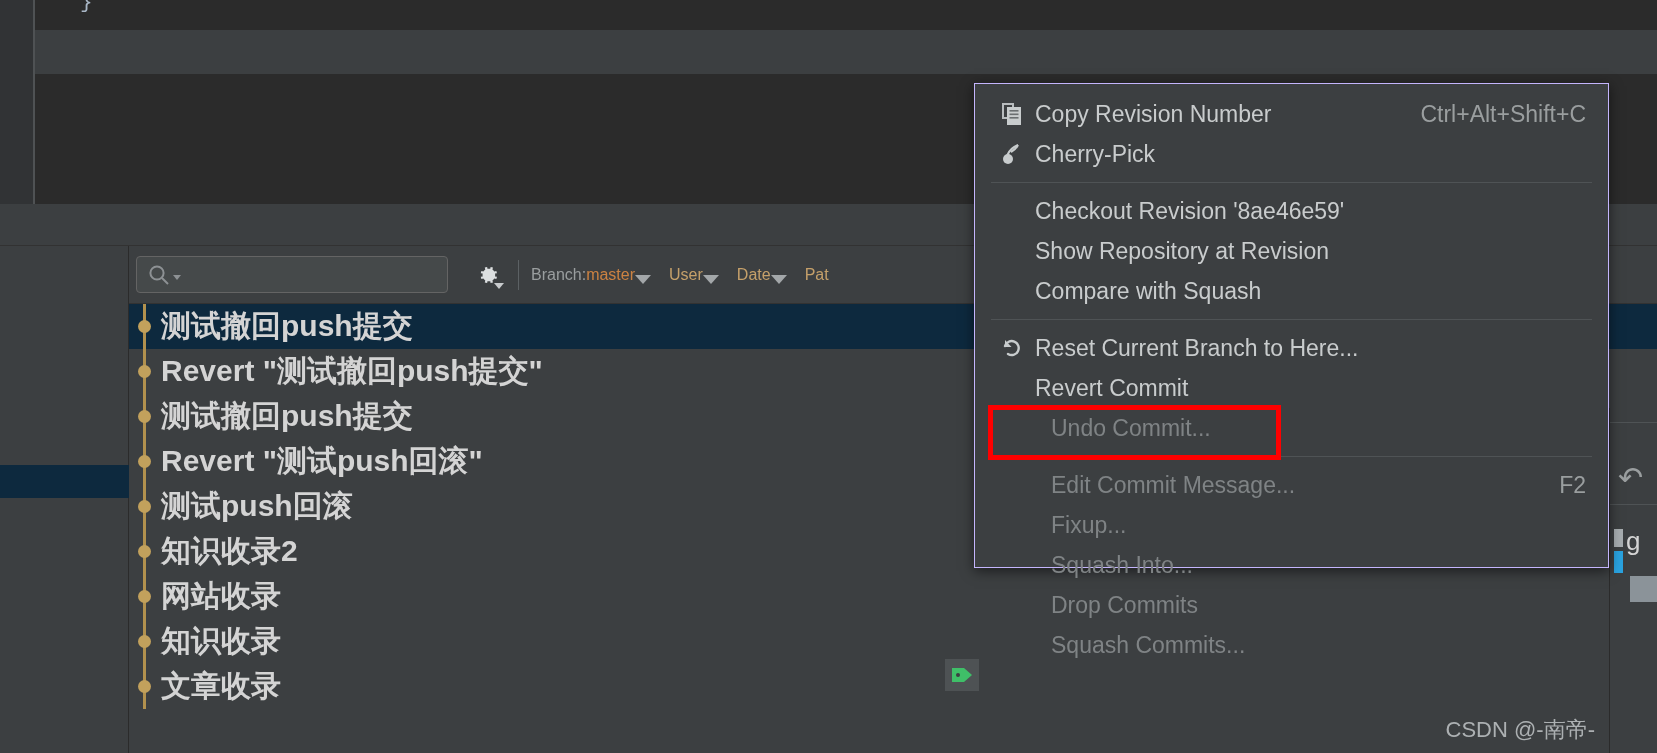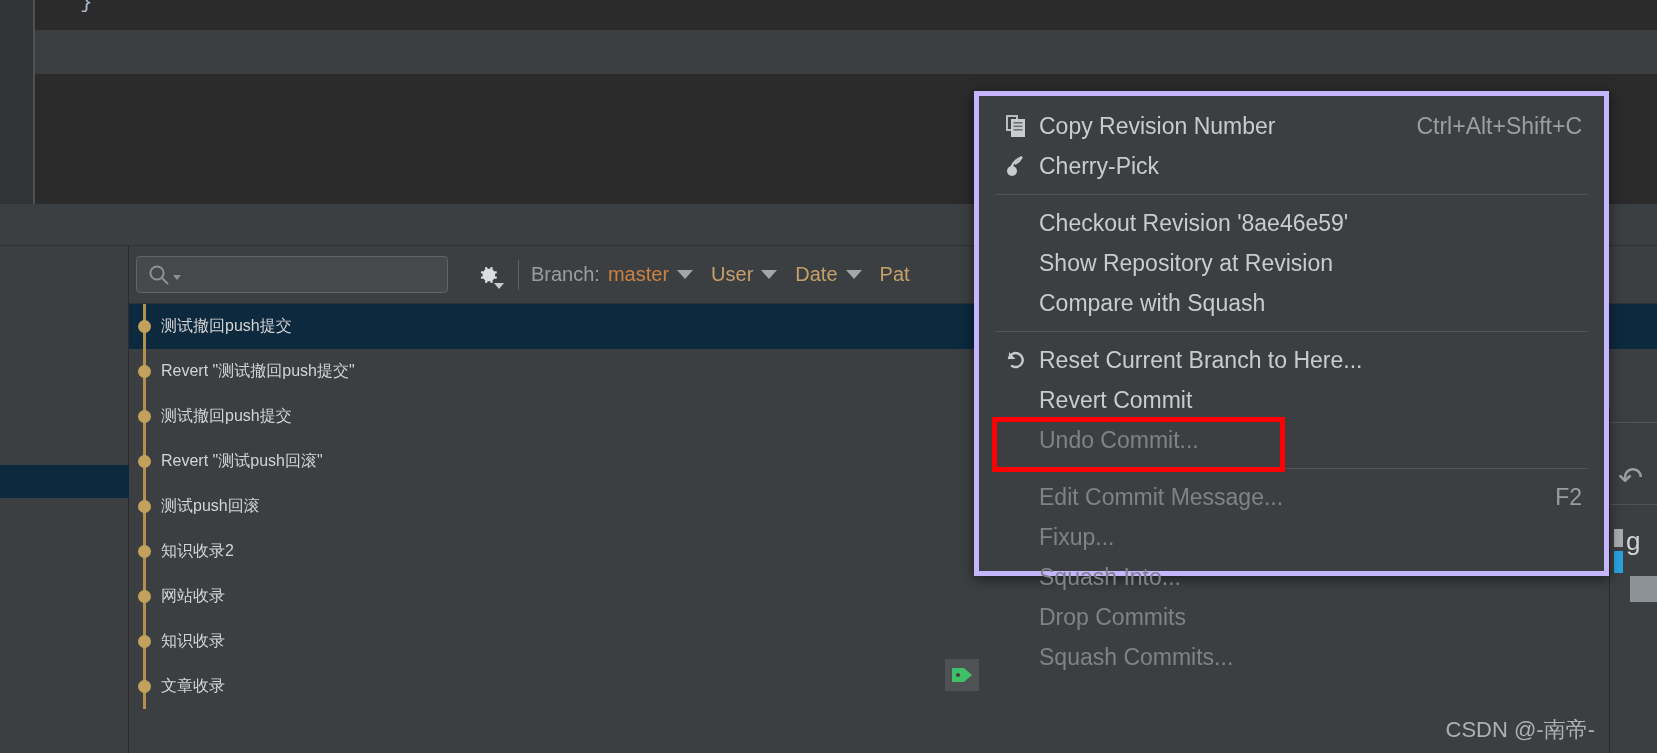--- a/index.html
+++ b/index.html
@@ -84,22 +84,22 @@
   .gear-tri {
     position: absolute; right: 2px; bottom: 3px;
     width: 0; height: 0;
     border-left: 5px solid transparent; border-right: 5px solid transparent;
     border-top: 6px solid #c8cbcd;
   }
   .tb-sep {
     width: 1px; height: 30px; background: #5c6164; margin-left: 12px; margin-right: 12px;
   }
   .filter {
-    display: flex; align-items: center; gap: 8px;
-    margin-right: 18px; font-size: 20px; white-space: nowrap;
+    display: flex; align-items: flex-end; 
+    margin-right: 18px; font-size: 16px; white-space: nowrap;
   }
   .filter-label { color: #9a9e9f; }
   .filter-value { color: #cc8242; }
   .filter-plain { color: #c5a06a; }
   .caret-down {
     width: 0; height: 0;
     border-left: 8px solid transparent; border-right: 8px solid transparent;
     border-top: 9px solid #a3a7a9;
   }
 
@@ -117,22 +117,23 @@
   }
   .graph-line {
     position: absolute; left: 14px; top: 0; width: 3px; height: 45px;
     background: #b2914e;
   }
   .graph-node {
     position: absolute; left: 9px; top: 16px; width: 13px; height: 13px;
     border-radius: 50%; background: #c2a15c;
   }
   .commit-subject {
-    color: #d4d4d4; font-size: 16px; white-space: nowrap;
+    color: #d4d4d4; font-size: 30px; white-space: nowrap;
     padding-left: 2px;
+    font-weight: bold;
   }
   .ref-block {
     position: absolute; display: flex; align-items: center; gap: 6px;
   }
   .tag-icon { width: 26px; height: 21px; flex: 0 0 26px; }
   .ref-name { color: #cfd2d4; font-size: 22px; white-space: nowrap; }
 
   .green-tag-chip {
     position: absolute; left: 945px; top: 455px; width: 34px; height: 32px;
     background: #4e5254; display: flex; align-items: center; justify-content: center;
@@ -147,29 +148,29 @@
   .rs-undo {
     position: absolute; left: 8px; top: 52px; color: #9a9e9f; font-size: 30px;
   }
   .rs-blue { position: absolute; left: 4px; top: 143px; width: 9px; height: 22px; background: #2aa3e0; }
   .rs-gray { position: absolute; left: 4px; top: 121px; width: 9px; height: 18px; background: #a7adb0; }
   .rs-g { position: absolute; left: 16px; top: 118px; color: #d4d4d4; font-size: 26px; }
   .rs-block { position: absolute; left: 20px; top: 168px; width: 28px; height: 26px; background: #8b9399; }
 
   
   .ctx-menu {
-    position: absolute; left: 974px; top: 91px; width: 635px; height: 485px;
-    background: #3c3f41; border: 5px solid #c4b5fd;
+    position: absolute; left: 974px; top: 83px; width: 635px; height: 485px;
+    background: #3c3f41; border: 1px solid #c4b5fd;
     box-shadow: 0 3px 12px rgba(0,0,0,0.55);
   }
   .ctx-item {
     position: relative; height: 40px; display: flex; align-items: center;
     padding-left: 22px; font-size: 23px; color: #c9cccd; white-space: nowrap;
   }
-  .ctx-item.disabled { color: #7f8385; }
+  .ctx-item.disabled { color: #7f8385; margin-left: 16px; }
   .ctx-icon {
     width: 30px; height: 30px; flex: 0 0 30px;
     display: flex; align-items: center; justify-content: center;
     margin-right: 8px;
   }
   .ctx-label-indent { margin-left: 38px; }
   .ctx-shortcut {
     position: absolute; right: 22px; color: #9a9e9f; font-size: 23px;
   }
   .ctx-sep {

